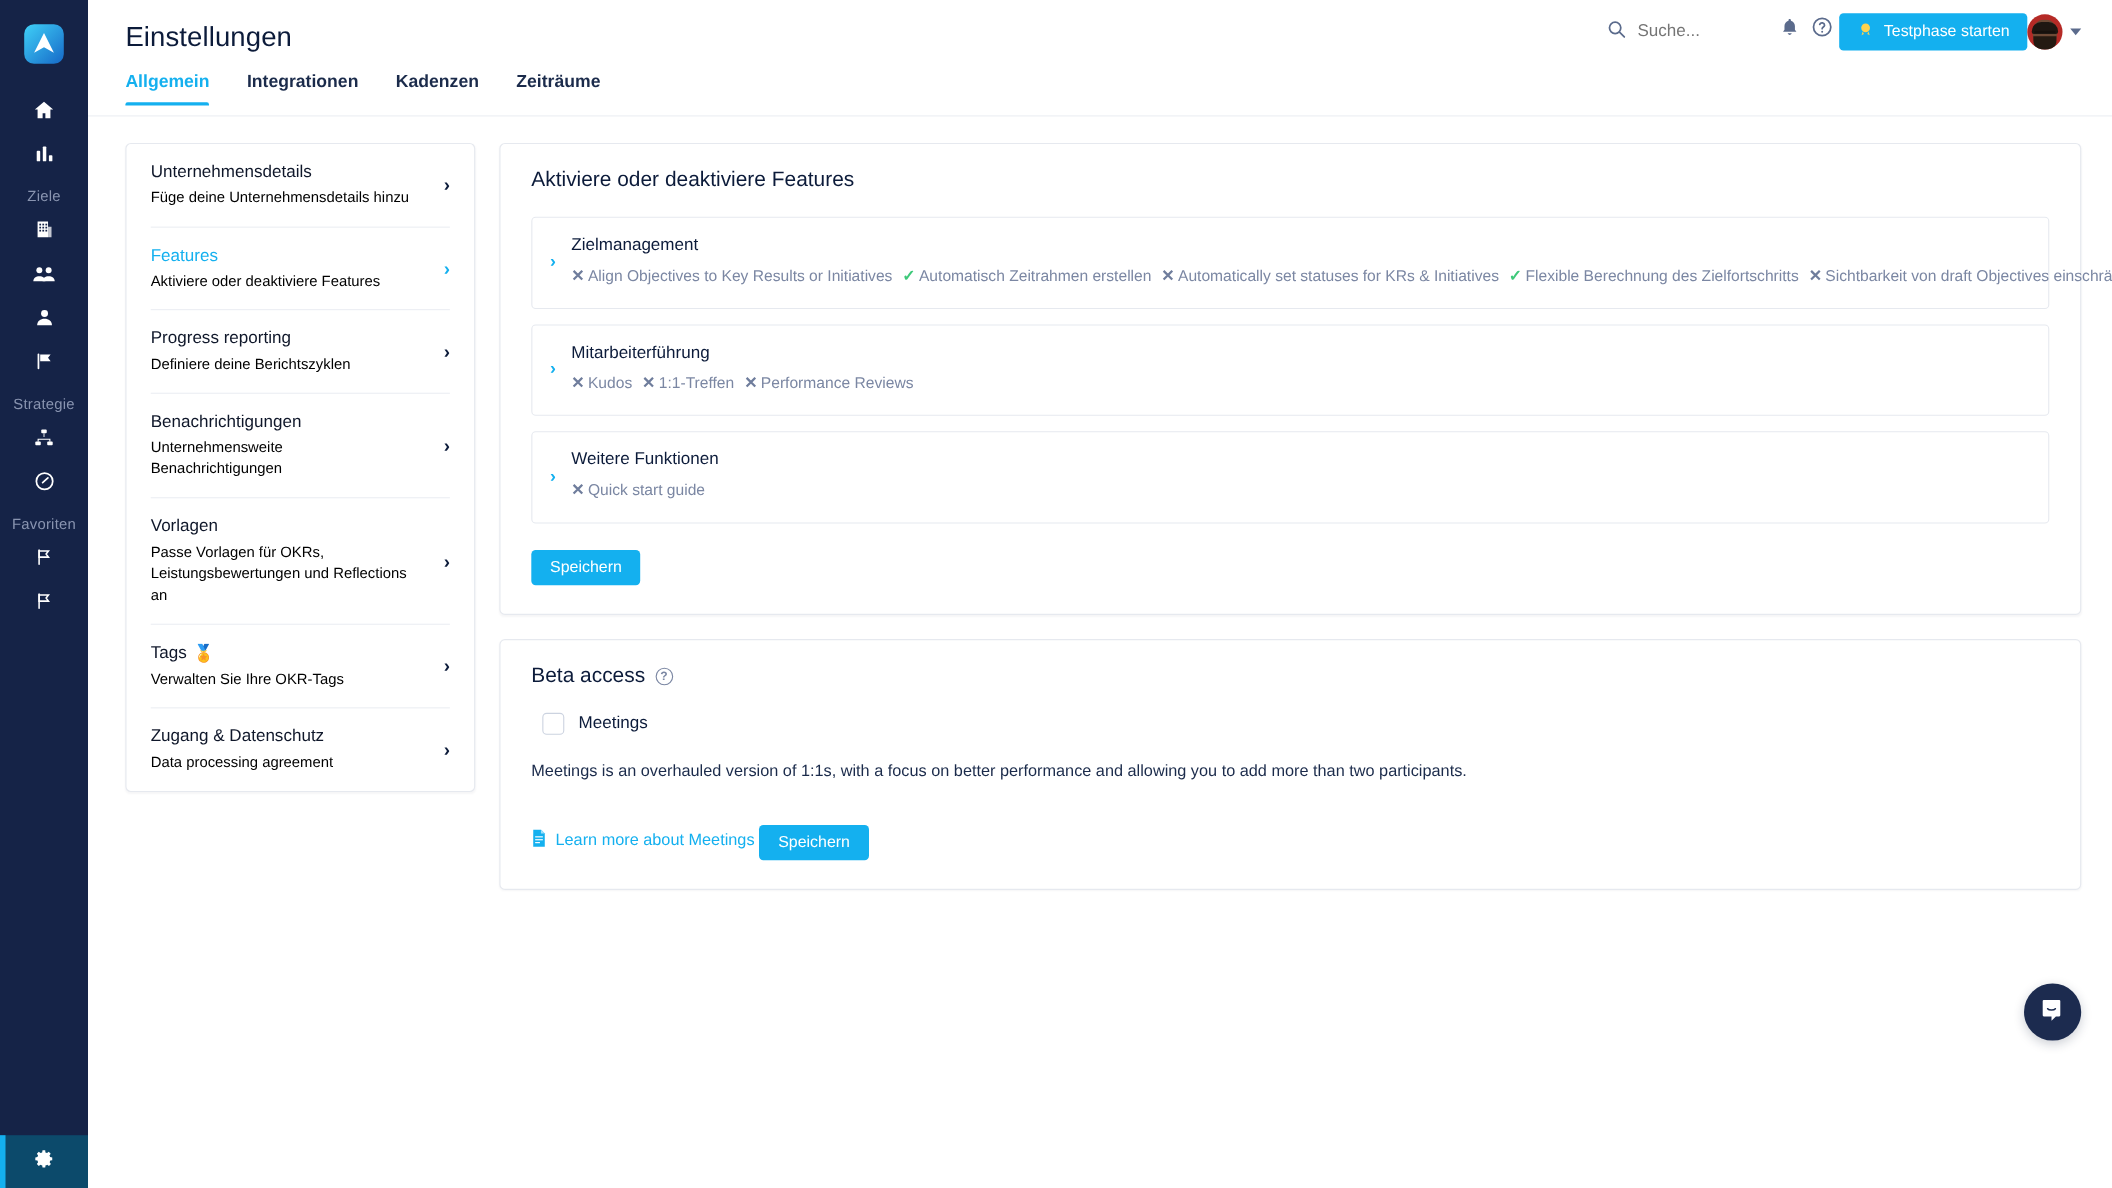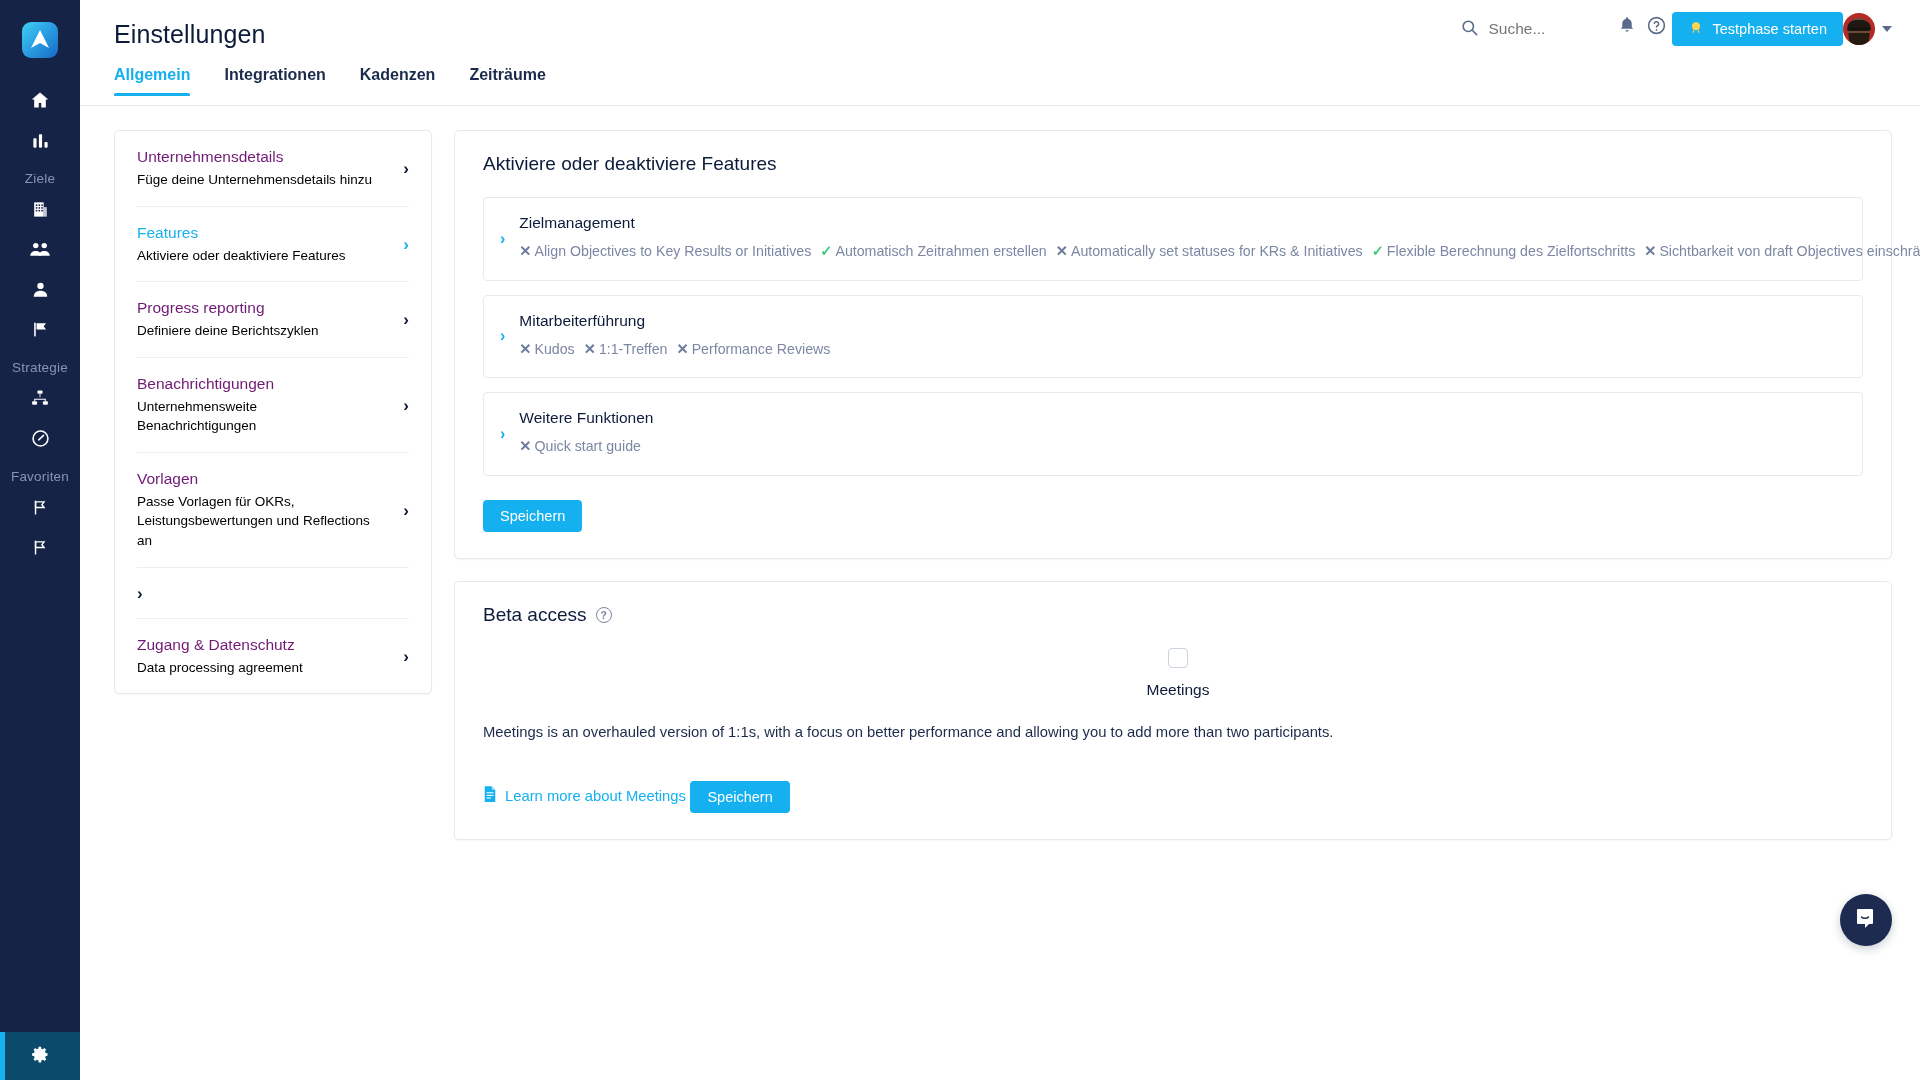--- a/index.html
+++ b/index.html
@@ -112,21 +112,21 @@
     border-radius: 5px; padding: 0 22px; align-self: flex-start;
     box-shadow: 0 1px 2px rgba(16,30,60,.04);
   }
   .menu-item {
     display: flex; align-items: center; justify-content: space-between;
     padding: 17px 0 16px 0; border-bottom: 1px solid #eceef3; cursor: pointer; gap: 8px;
   }
   .menu-item:last-child { border-bottom: none; }
   .menu-item-text { flex: 1; }
   .menu-title {
-    font-size: 15.5px; color: #701a75; font-weight: 500; margin-bottom: 4px;
+    font-size: 15.5px; color: #0f172a; font-weight: 500; margin-bottom: 4px;
     display: flex; align-items: center; gap: 6px;
   }
   .menu-item.active .menu-title { color: #14b0ef; }
   .menu-sub { font-size: 13.5px; color: #000000; line-height: 1.45; max-width: 248px; }
   .chev { color: #0c1b3a; font-size: 17px; font-weight: 700; flex: 0 0 auto; line-height: 1; }
   .menu-item.active .chev { color: #14b0ef; }
 
   
   .panels { flex: 1; display: flex; flex-direction: column; gap: 22px; min-width: 0; }
   .panel {
@@ -156,21 +156,21 @@
     height: 32px; padding: 0 17px; font-size: 14.5px; cursor: pointer;
     font-family: "Liberation Sans", sans-serif; margin-top: 10px;
   }
 
   .help-circle {
     width: 16px; height: 16px; border-radius: 50%; border: 1.4px solid #7b87a3;
     color: #7b87a3; font-size: 11px; display: inline-flex; align-items: center;
     justify-content: center; cursor: pointer; font-weight: 600;
   }
 
-  .checkrow { display: flex; align-items: center; gap: 13px; margin: 0 0 22px 10px; flex-direction: column; }
+  .checkrow { display: flex; align-items: center; gap: 13px; margin: 0 0 22px 10px; }
   .checkbox {
     width: 20px; height: 20px; border: 1.6px solid #ccd3e0; border-radius: 4px;
     background: #fff; cursor: pointer; flex: 0 0 auto;
   }
   .checkrow-label { font-size: 15.5px; color: #0c1b3a; }
   .beta-desc { font-size: 14.8px; color: #1b2b4b; margin-bottom: 20px; line-height: 1.5; }
   .learn-link {
     display: inline-flex; align-items: center; gap: 8px; color: #14b0ef;
     font-size: 14.8px; cursor: pointer; margin-bottom: 6px;
   }
@@ -433,20 +433,27 @@
         <div class="menu-item-text">
           <div class="menu-title">
               <span>Vorlagen</span>
             </div>
           <div class="menu-sub">Passe Vorlagen für OKRs, Leistungsbewertungen und Reflections an</div>
         </div>
         <span class="chev">›</span>
       </div>
 
       <div class="menu-item">
+        <div class="menu-item-text">
+          <div class="menu-title">
+            <span>Tags</span>
+            <span>🏅</span>
+          </div>
+          <div class="menu-sub">Verwalten Sie Ihre OKR-Tags</div>
+        </div>
         <span class="chev">›</span>
       </div>
 
       <div class="menu-item">
         <div class="menu-item-text">
           <div class="menu-title">
               <span>Zugang &amp; Datenschutz</span>
             </div>
           <div class="menu-sub">Data processing agreement</div>
         </div>

